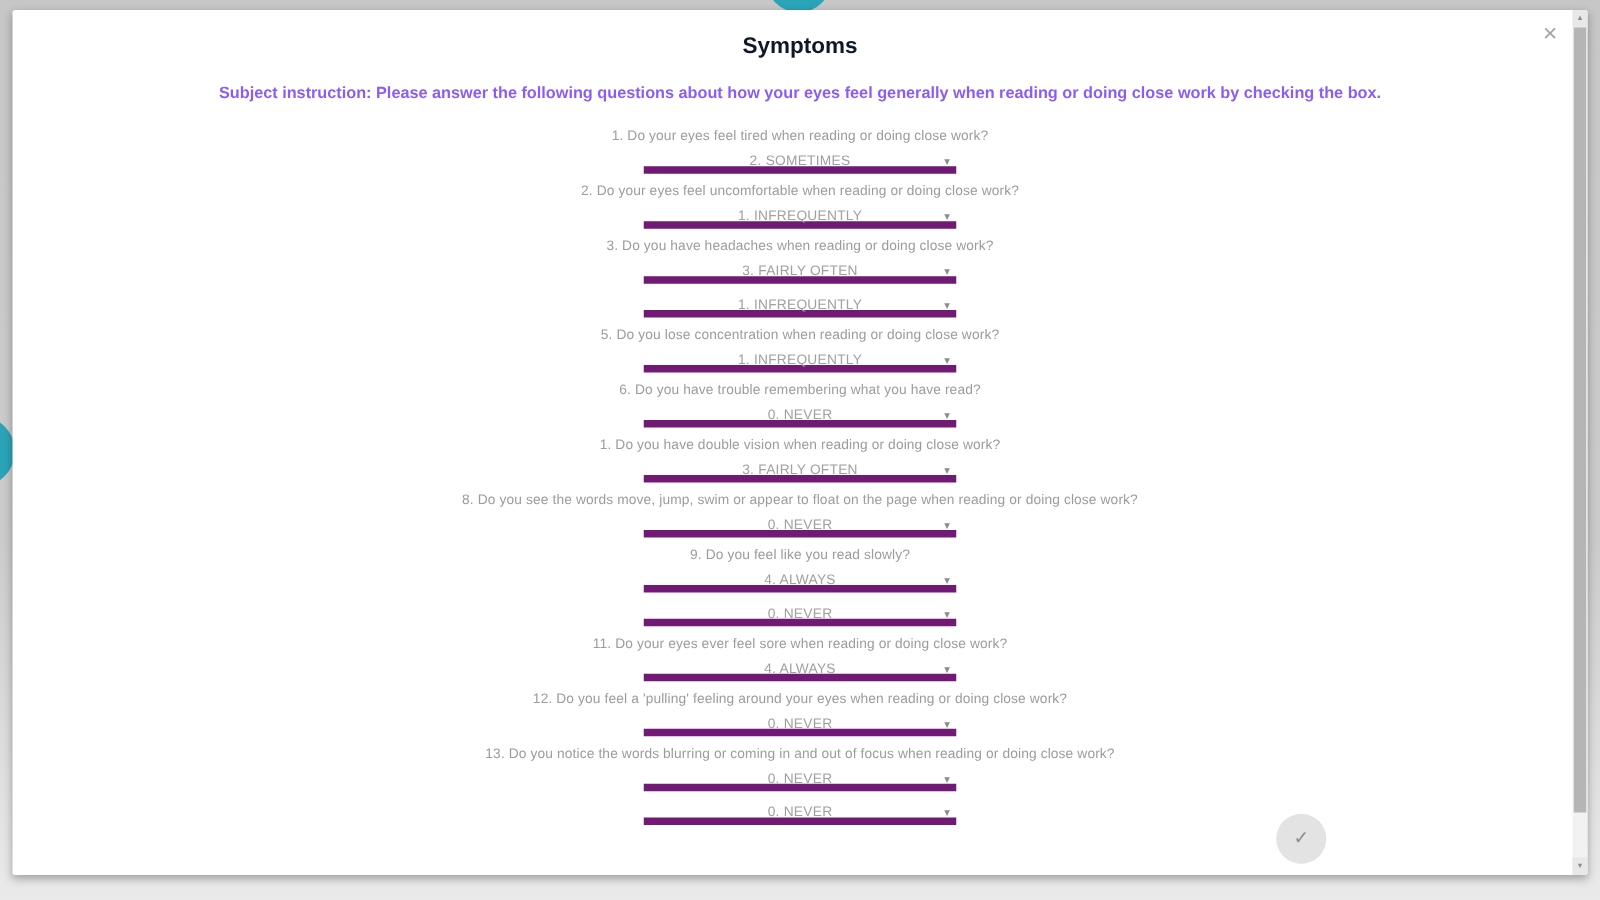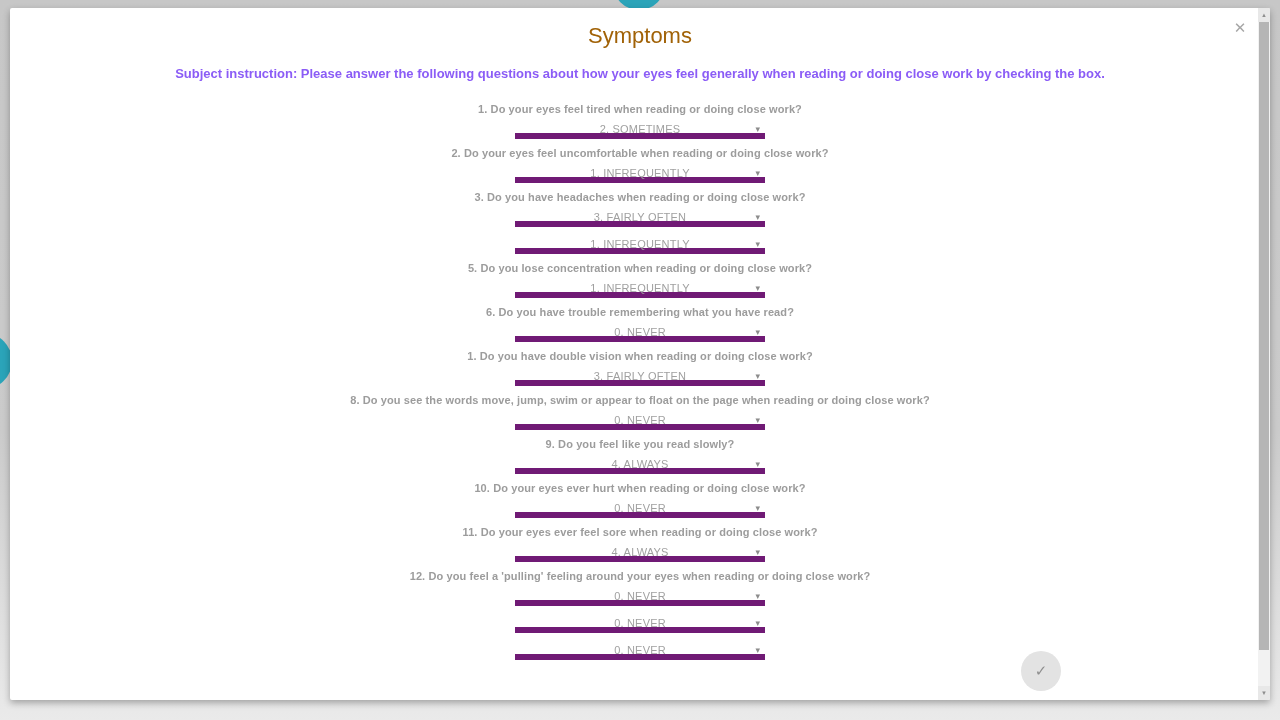--- a/index.html
+++ b/index.html
@@ -24,27 +24,27 @@
 
   .close-btn {
     position:absolute; top:10px; right:20px; width:20px; height:20px;
     border:none; background:transparent; cursor:pointer; padding:0;
     color:#a6a6a6; font-size:15px; line-height:20px; text-align:center;
     font-family:"Liberation Sans", sans-serif;
   }
 
   .content { width:980px; margin:0 auto; text-align:center; }
 
-  .title { margin-top:17px; font-size:22px; font-weight:400; color:#a16207; line-height:22px; }
+  .title { margin-top:17px; font-size:18px; font-weight:700; color:#0f172a; line-height:22px; }
 
   .instruction { margin-top:19px; font-size:13px; color:#8b5cf6; line-height:16px;font-weight:bold; }
 
   .questions { margin-top:21px; }
   .q { margin-bottom:8px; }
-  .q-label { font-size:11px; font-weight:bold; color:#9c9c9c; line-height:13px; letter-spacing:0.1px;text-align:center; }
+  .q-label { font-size:11px; font-weight:normal; color:#9c9c9c; line-height:13px; letter-spacing:0.1px;text-align:center; }
   .q-select {
     width:250px; height:19px; margin:4px auto 0; position:relative;
     border-bottom:6px solid #701a75; cursor:pointer;
   }
   .q-value {
     display:block; font-size:11px; color:#a0a0a0; line-height:18px; letter-spacing:0.2px;
   }
   .caret {
     position:absolute; right:5px; top:0; font-size:9px; color:#8c8c8c; line-height:18px;
   }
@@ -156,21 +156,20 @@
 
       <div class="q">
         <div class="q-label">9. Do you feel like you read slowly?</div>
         <div class="q-select">
           <span class="q-value">4. ALWAYS</span>
           <span class="caret">▾</span>
         </div>
       </div>
 
       <div class="q">
-        <div class="q-label">10. Do your eyes ever hurt when reading or doing close work?</div>
         <div class="q-select">
           <span class="q-value">0. NEVER</span>
           <span class="caret">▾</span>
         </div>
       </div>
 
       <div class="q">
         <div class="q-label">11. Do your eyes ever feel sore when reading or doing close work?</div>
         <div class="q-select">
           <span class="q-value">4. ALWAYS</span>
@@ -180,20 +179,21 @@
 
       <div class="q">
         <div class="q-label">12. Do you feel a 'pulling' feeling around your eyes when reading or doing close work?</div>
         <div class="q-select">
           <span class="q-value">0. NEVER</span>
           <span class="caret">▾</span>
         </div>
       </div>
 
       <div class="q">
+        <div class="q-label">13. Do you notice the words blurring or coming in and out of focus when reading or doing close work?</div>
         <div class="q-select">
           <span class="q-value">0. NEVER</span>
           <span class="caret">▾</span>
         </div>
       </div>
 
       <div class="q">
         <div class="q-select">
           <span class="q-value">0. NEVER</span>
           <span class="caret">▾</span>

